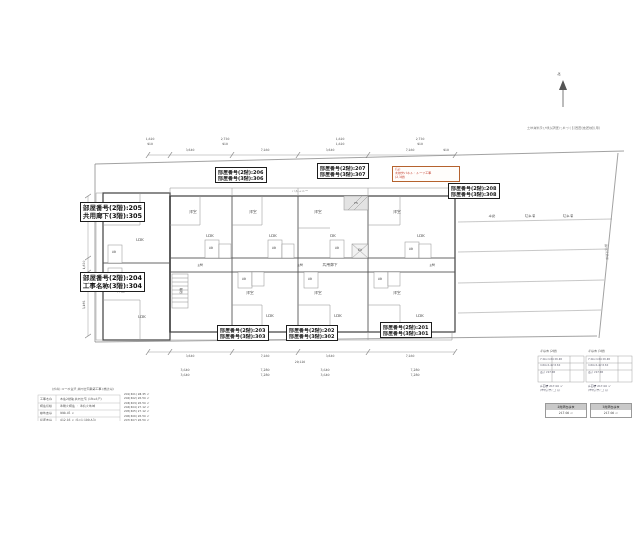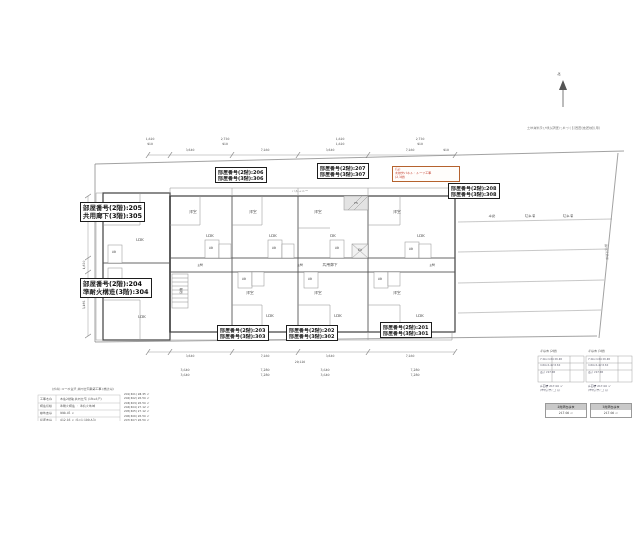--- a/index.html
+++ b/index.html
@@ -121,23 +121,23 @@
     <div>部屋番号(3階):307</div>
   </div>
   <div class="roombox" style="left:448px;top:183px;">
     <div>部屋番号(2階):208</div>
     <div>部屋番号(3階):308</div>
   </div>
   <div class="roombox big" style="left:80px;top:202px;">
     <div>部屋番号(2階):205</div>
     <div>共用廊下(3階):305</div>
   </div>
-  <div class="roombox big" style="left:80px;top:278px;">
+  <div class="roombox big" style="left:80px;top:272px;">
     <div>部屋番号(2階):204</div>
-    <div>準耐火構造(3階):304</div>
+    <div>工事名称(3階):304</div>
   </div>
   <div class="roombox" style="left:217px;top:325px;">
     <div>部屋番号(2階):203</div>
     <div>部屋番号(3階):303</div>
   </div>
   <div class="roombox" style="left:286px;top:325px;">
     <div>部屋番号(2階):202</div>
     <div>部屋番号(3階):302</div>
   </div>
   <div class="roombox" style="left:380px;top:322px;">

